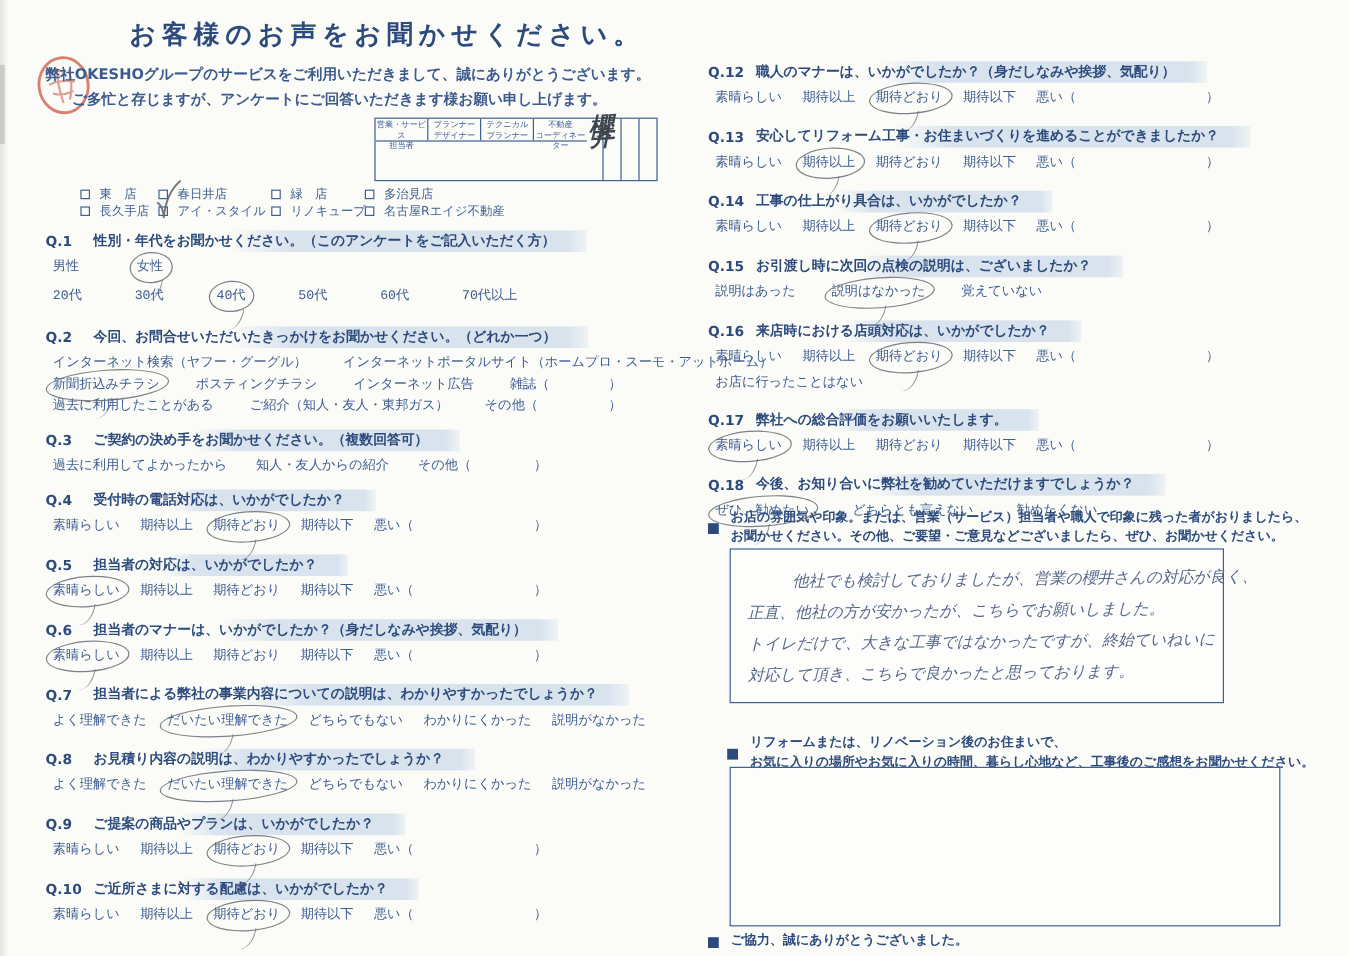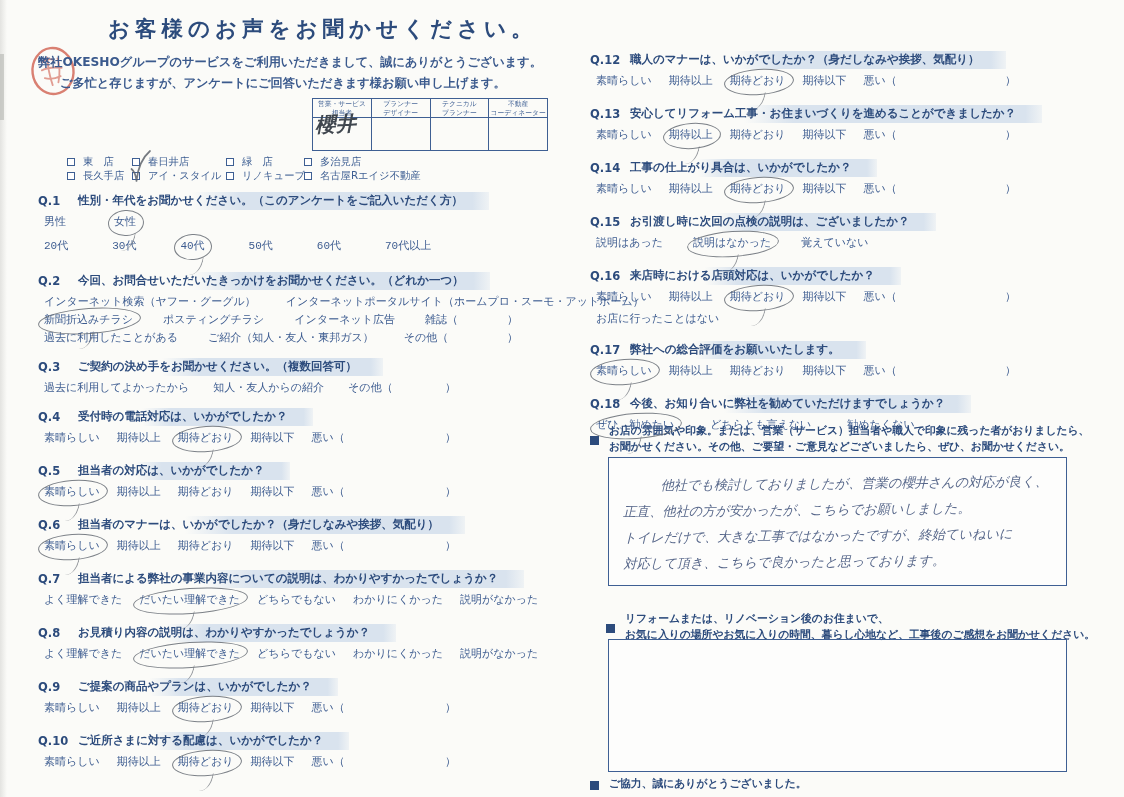--- a/index.html
+++ b/index.html
@@ -30,21 +30,21 @@
   }
   .intro{position:absolute;left:38px;top:52px;font-size:12.2px;font-weight:bold;
     color:#3b5a8d;line-height:21px;white-space:nowrap;}
   .intro .l2{padding-left:22px;display:block;}
 
   
   .stamp{position:absolute;left:29px;top:45px;width:48px;height:52px;transform:rotate(-7deg);opacity:.9;}
 
   
   .staff-table{position:absolute;left:312px;top:98px;width:236px;height:53px;
-    border:1.5px solid #3e5f93;display:flex;flex-direction:column;}
+    border:1.5px solid #3e5f93;display:flex;flex-direction:row;}
   .st-row{display:flex;flex:none;}
   .st-row.hdr{height:19px;border-bottom:1px solid #3e5f93;}
   .st-row.body{flex:1;}
   .st-cell{flex:1;border-right:1px solid #3e5f93;text-align:center;
     font-size:6.8px;line-height:8.6px;color:#3e5f93;padding-top:1px;position:relative;}
   .st-cell:last-child{border-right:none;}
   .signature{position:absolute;left:2px;top:2px;font-size:20px;font-weight:bold;
     color:#3f464e;transform:rotate(-3deg);letter-spacing:1px;font-style:italic;}
 
   
@@ -86,21 +86,21 @@
     border:1.6px solid rgba(93,99,107,.8);border-radius:50%;transform:rotate(-4deg);}
   .circled::before{content:"";position:absolute;left:42%;bottom:-23px;width:10px;height:20px;
     border-right:1.6px solid rgba(93,99,107,.65);border-bottom-right-radius:100% 90%;transform:rotate(12deg);}
 
   
   .sec-title{position:absolute;display:flex;font-size:10.8px;font-weight:bold;color:var(--navy);line-height:15.5px;align-items:center;}
   .bullet{width:9px;height:9px;background:var(--navy);flex:none;margin:3px 10px 0 0;}
   .sec1{left:590px;top:423px;width:500px;}
   .sec2{left:606px;top:611px;width:500px;}
   .comment-box{position:absolute;left:608px;border:1.3px solid #3e5f93;background:rgba(255,255,255,.6);}
-  .box1{top:457px;width:459px;height:129px;padding:13px 16px 0 14px;}
+  .box1{top:457px;width:412px;height:129px;padding:13px 16px 0 14px;}
   .box2{top:639px;width:459px;height:133px;}
   .hand{font-size:13.2px;font-style:italic;color:var(--pen);line-height:26px;
     transform:rotate(-.6deg);white-space:nowrap;}
   .hand .hl1{padding-left:38px;}
   .footer-note{left:590px;top:776px;width:480px;}
 </style>
 </head>
 <body>
 
 <div class="scan-edge"></div>

